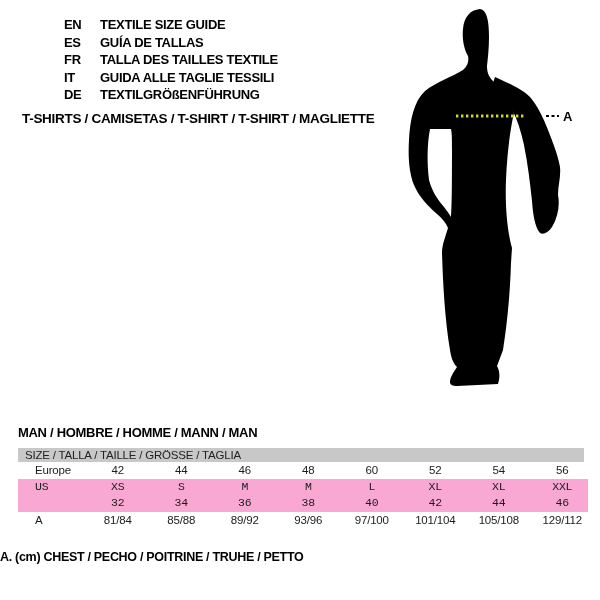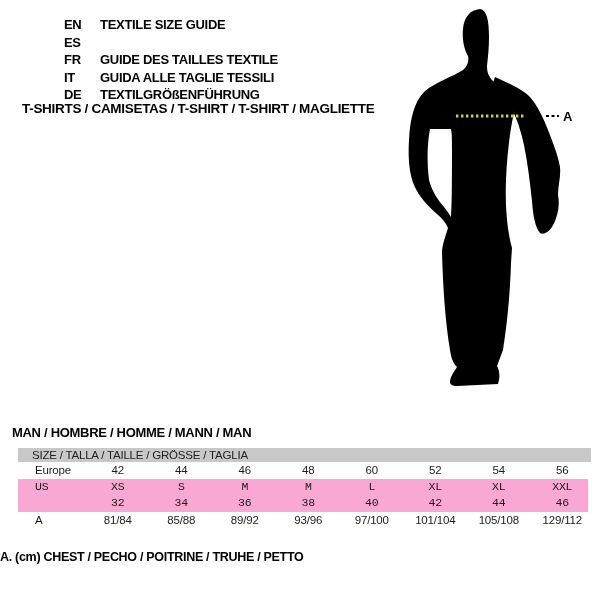--- a/index.html
+++ b/index.html
@@ -5,54 +5,55 @@
   html,body { margin:0; padding:0; background:#fff; }
   .page {
     position:relative; width:600px; height:600px; background:#ffffff;
     font-family:"Liberation Sans", sans-serif; color:#000; overflow:hidden;
   }
   
   .lang-block { position:absolute; left:22px; top:16px; font-weight:bold; font-size:13px; letter-spacing:-0.3px; }
   .lang-row  { display:flex; height:17.6px; line-height:17.6px;padding-left:42px; }
   .lang-code { width:36px; }
   
-  .categories { position:absolute; left:22px; top:100px; font-weight:bold; font-size:13.5px; letter-spacing:-0.3px; }
+  .categories { position:absolute; left:22px; top:110px; font-weight:bold; font-size:13.5px; letter-spacing:-0.3px; }
   .cat-line { height:18px; line-height:18px; }
   
   .figure { position:absolute; left:400px; top:5px; width:180px; height:385px; }
   .figure svg { display:block; }
   .measure-letter { font-family:"Liberation Sans", sans-serif; font-weight:bold; font-size:13px; }
   
-  .section-title { position:absolute; left:12px; top:425px; font-weight:bold; font-size:13px; letter-spacing:-0.3px; }
+  .section-title { position:absolute; left:18px; top:425px; font-weight:bold; font-size:13px; letter-spacing:-0.3px; }
   
   .size-table { position:absolute; left:18px; top:448px; width:570px; font-size:11.5px; color:#1c1c1c; letter-spacing:-0.2px; }
-  .thead { background:#c8c8c8; height:14px; line-height:14px; padding-left:14px; width:559px; color:#222; }
+  .thead { background:#c8c8c8; height:14px; line-height:14px; padding-left:7px; width:559px; color:#222; }
   .trow  { display:grid; grid-template-columns:62px repeat(8, 1fr); height:16.5px; line-height:16.5px; }
   .trow span { text-align:center;margin-left:12px; }
   .trow .rlabel { text-align:left; padding-left:5px; }
   .trow.shaded { background:#f9a8d4;font-family:Liberation Mono, monospace; }
   
   .footnote { position:absolute; left:0; top:550px; font-weight:bold; font-size:12.5px; letter-spacing:-0.3px; }
 </style>
 </head>
 <body>
 
 <div class="page">
 
   <div class="lang-block">
     <div class="lang-row">
       <span class="lang-code">EN</span>
       <span class="lang-label">TEXTILE SIZE GUIDE</span>
     </div>
     <div class="lang-row">
       <span class="lang-code">ES</span>
+      <span class="lang-label">GUÍA DE TALLAS</span>
     </div>
     <div class="lang-row">
       <span class="lang-code">FR</span>
-      <span class="lang-label">GUIDE DES TAILLES TEXTILE</span>
+      <span class="lang-label">TALLA DES TAILLES TEXTILE</span>
     </div>
     <div class="lang-row">
       <span class="lang-code">IT</span>
       <span class="lang-label">GUIDA ALLE TAGLIE TESSILI</span>
     </div>
     <div class="lang-row">
       <span class="lang-code">DE</span>
       <span class="lang-label">TEXTILGRÖßENFÜHRUNG</span>
     </div>
   </div>

